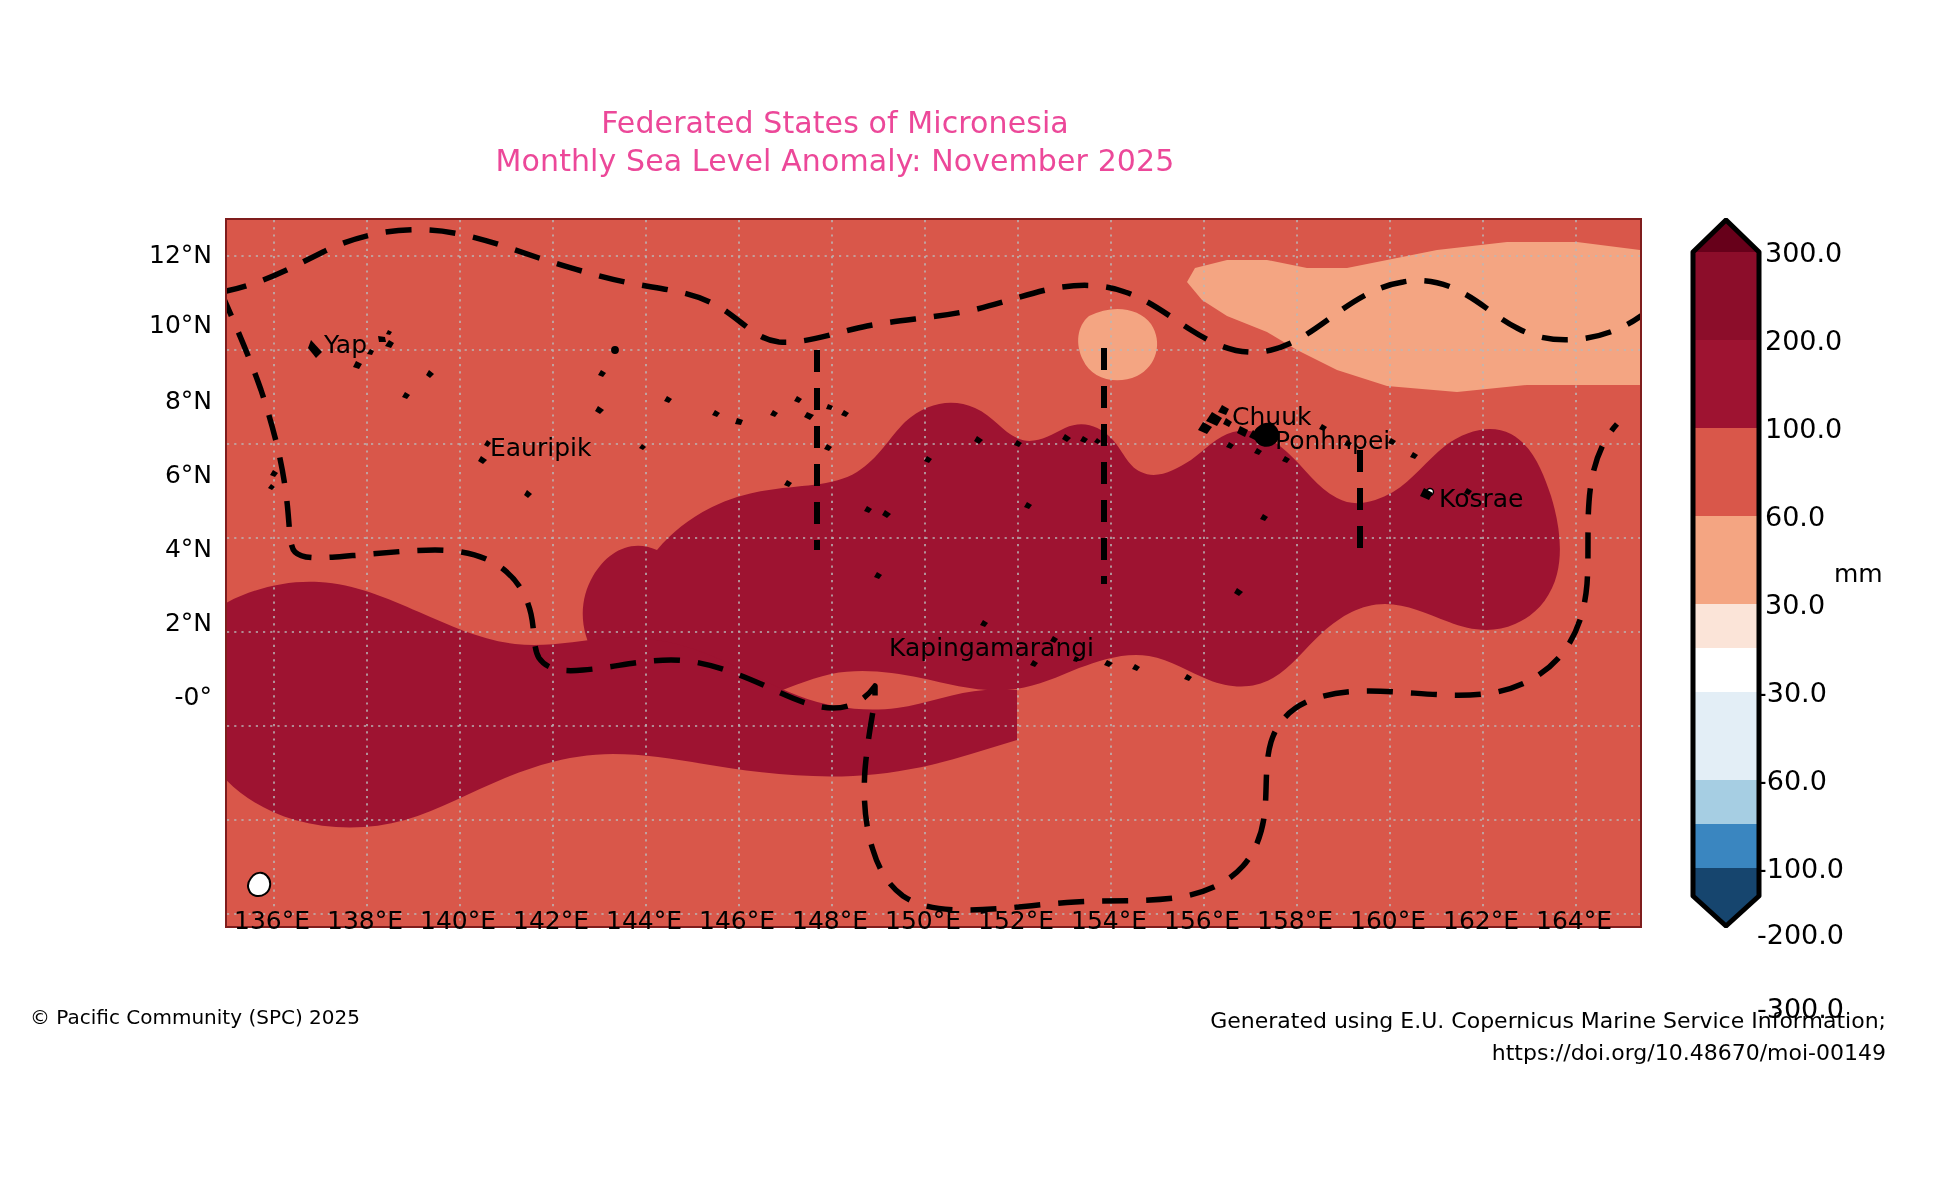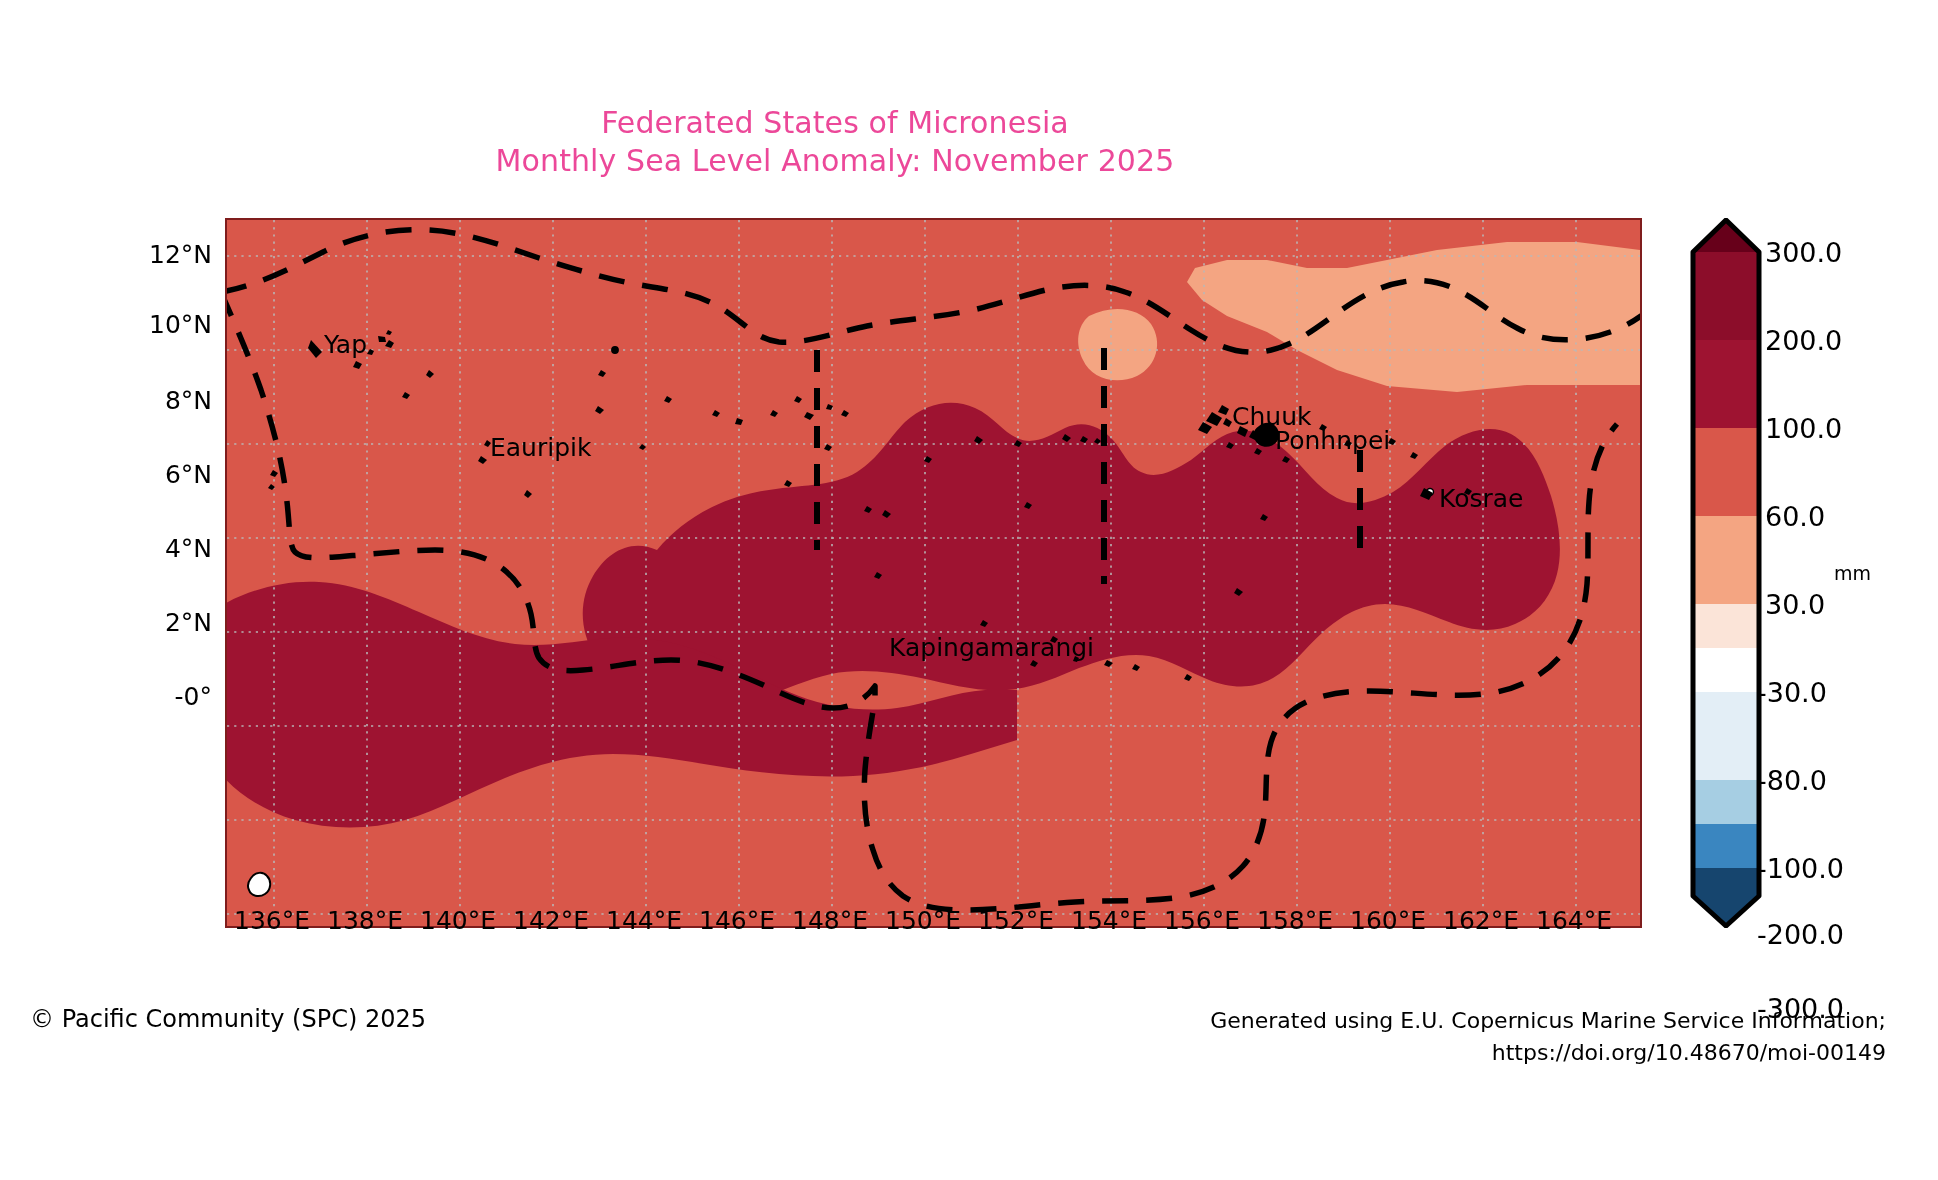--- a/index.html
+++ b/index.html
@@ -98,30 +98,30 @@
     color: #000000;
     white-space: nowrap;
     transform: translateY(-50%);
   }
   .cb-label.neg { left: 74px; }
   #cb-unit {
     position: absolute;
     left: 151px;
     top: 355px;
     transform: translateY(-50%);
-    font-size: 19px;
+    font-size: 25px;
     color: #000000;
   }
 
   
   #footer-left {
     position: absolute;
     left: 30px;
     top: 1005px;
-    font-size: 24px;
+    font-size: 20px;
     color: #000000;
     white-space: nowrap;
   }
   #footer-right {
     position: absolute;
     right: 52px;
     top: 1005px;
     text-align: right;
     font-size: 22px;
     color: #000000;
@@ -391,21 +391,21 @@
 
     <path fill="none" stroke="#000000" stroke-width="5" stroke-linejoin="round" d="M 10,34 L 43,2 L 76,34 L 76,678 L 43,708 L 10,678 Z"></path>
   </svg>
 
   <div class="cb-label" style="top:34px">300.0</div>
   <div class="cb-label" style="top:122px">200.0</div>
   <div class="cb-label" style="top:210px">100.0</div>
   <div class="cb-label" style="top:298px">60.0</div>
   <div class="cb-label" style="top:386px">30.0</div>
   <div class="cb-label neg" style="top:474px">-30.0</div>
-  <div class="cb-label neg" style="top:562px">-80.0</div>
+  <div class="cb-label neg" style="top:562px">-60.0</div>
   <div class="cb-label neg" style="top:650px">-100.0</div>
   <div class="cb-label neg" style="top:716px">-200.0</div>
   <div class="cb-label neg" style="top:790px">-300.0</div>
 
   <div id="cb-unit">mm</div>
 </div>
 
 <div id="footer-left">© Pacific Community (SPC) 2025</div>
 <div id="footer-right">
   <span class="footer-line">Generated using E.U. Copernicus Marine Service Information;</span>

